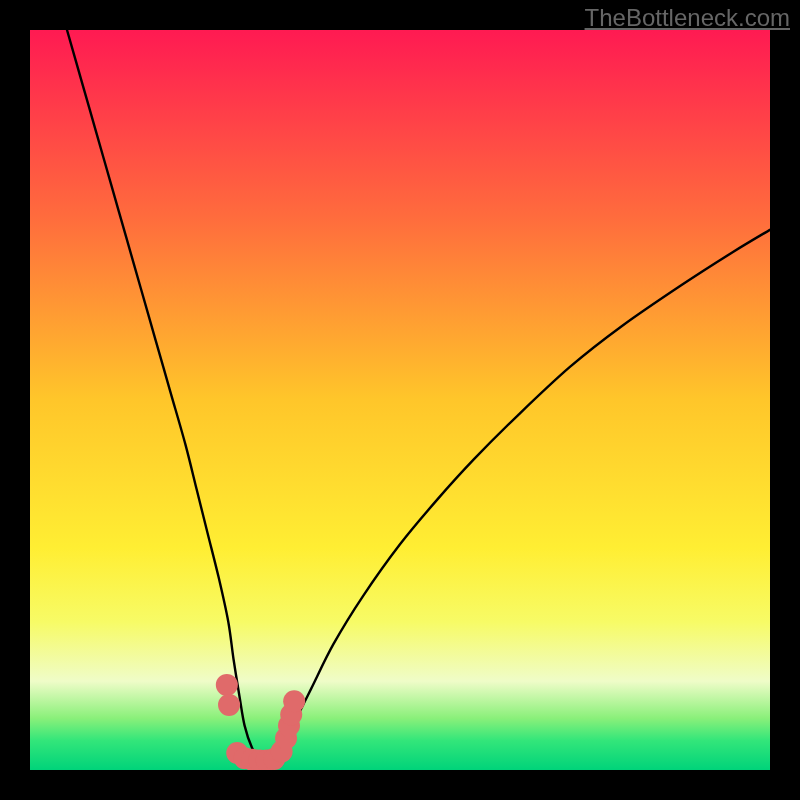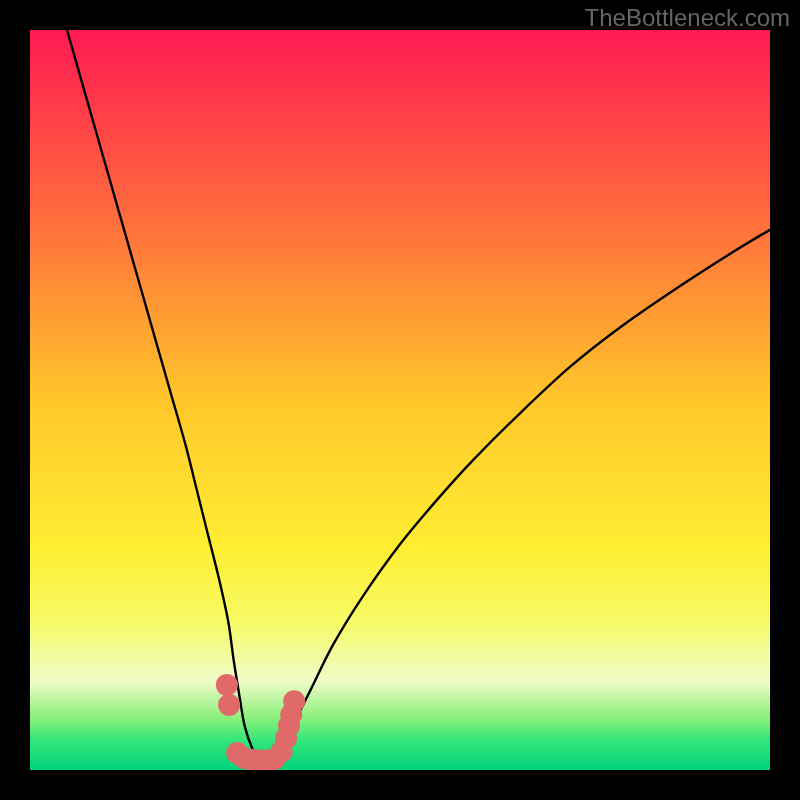--- a/index.html
+++ b/index.html
@@ -19,20 +19,21 @@
   }
   .watermark {
     position: absolute;
     top: 4px;
     right: 10px;
     color: #666;
     font-size: 24px;
     font-weight: 500;
     z-index: 10;
     user-select: none;
+    text-decoration: underline;
   }
   .plot-area {
     position: absolute;
     left: 30px;
     top: 30px;
     width: 740px;
     height: 740px;
   }
   svg {
     display: block;

